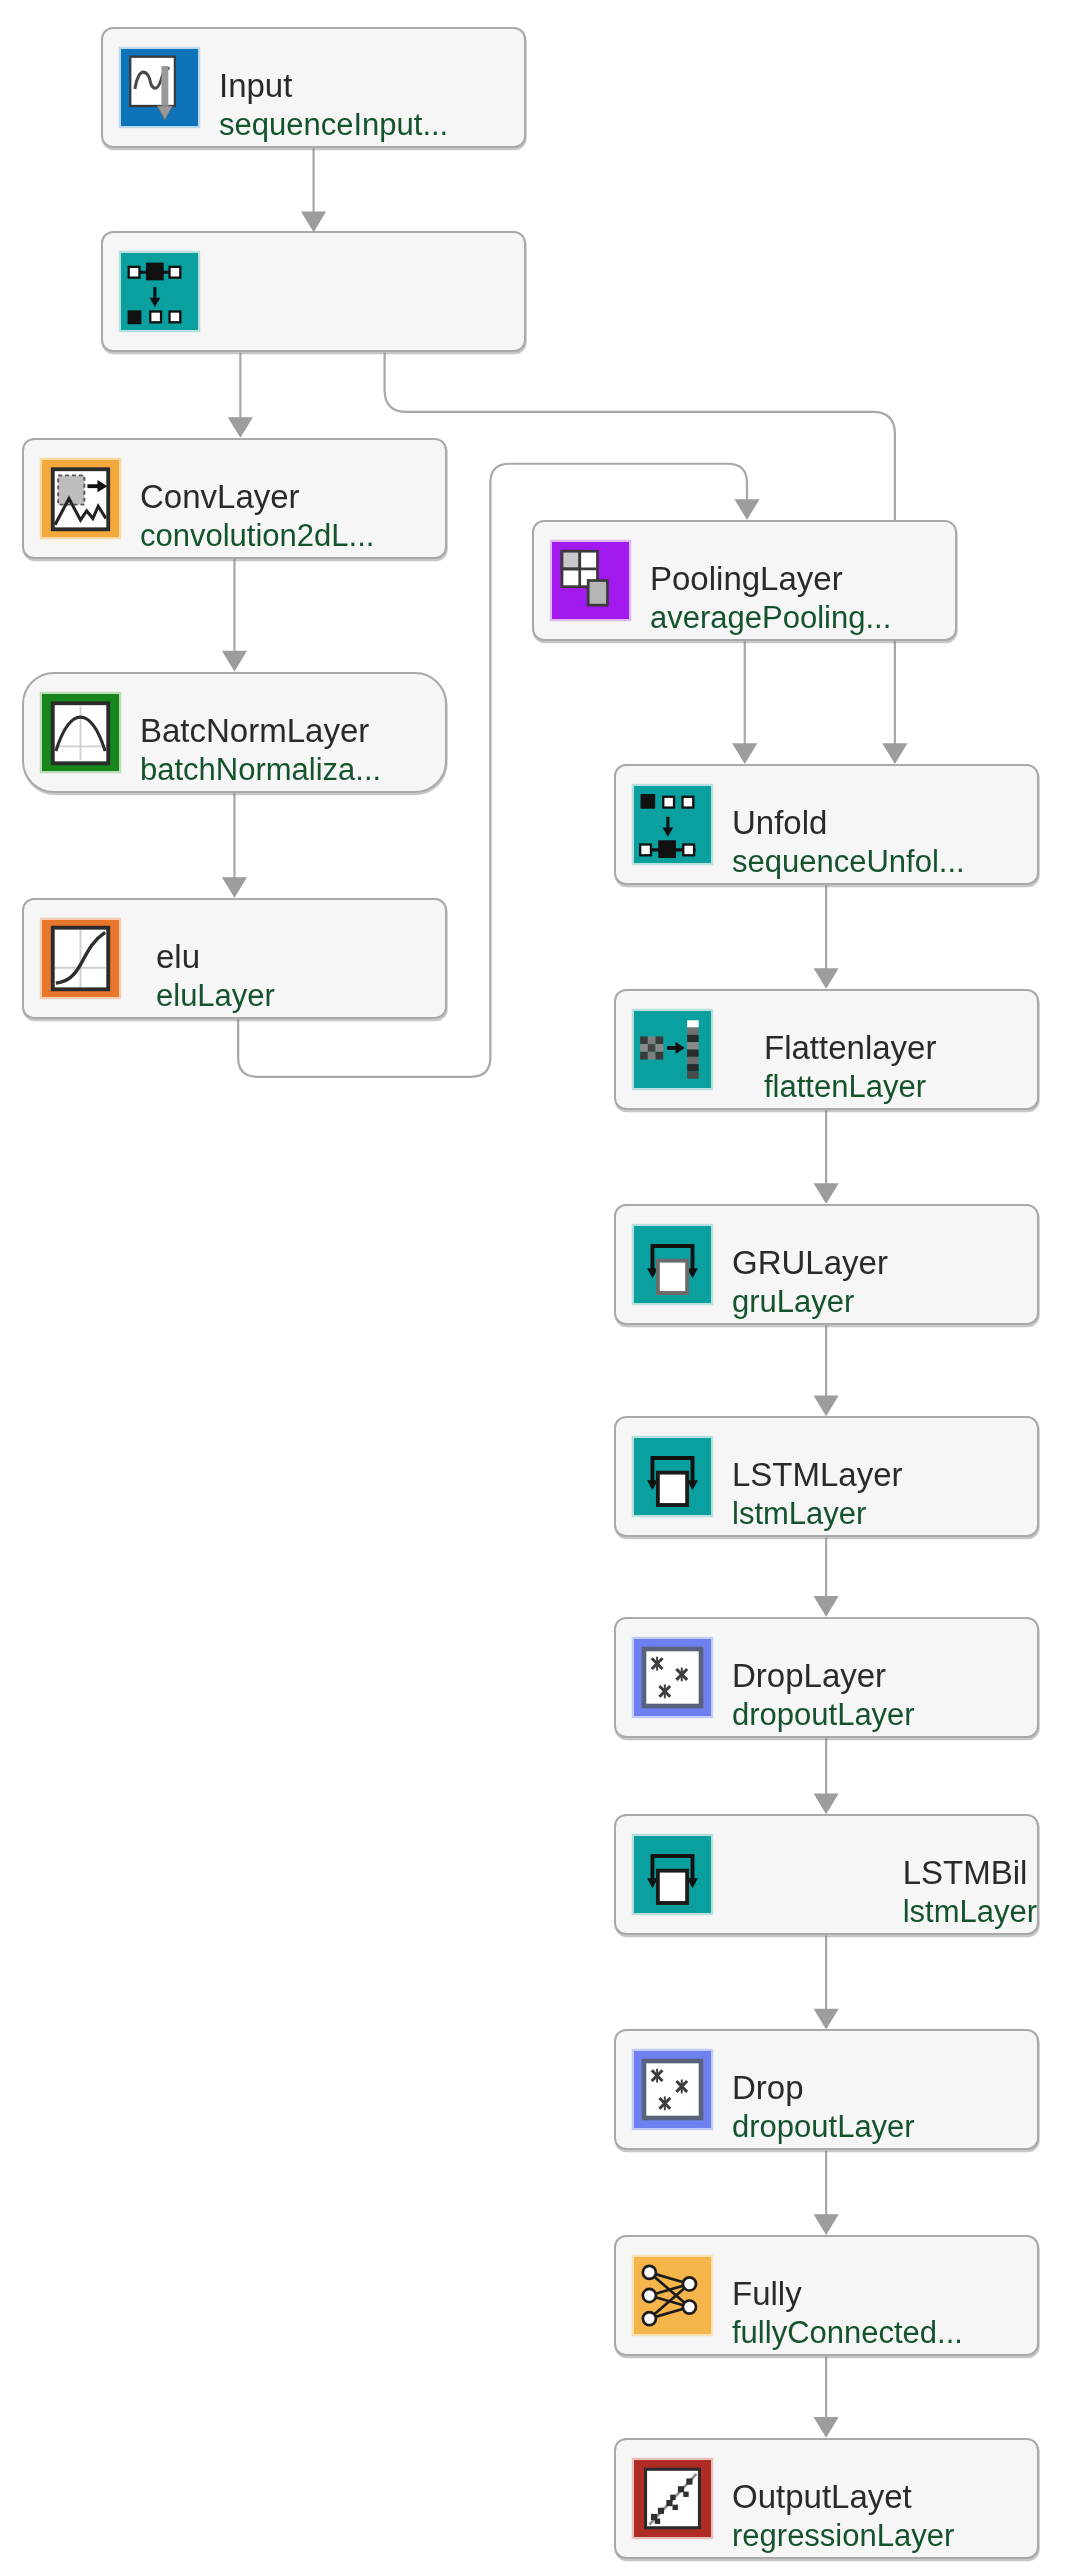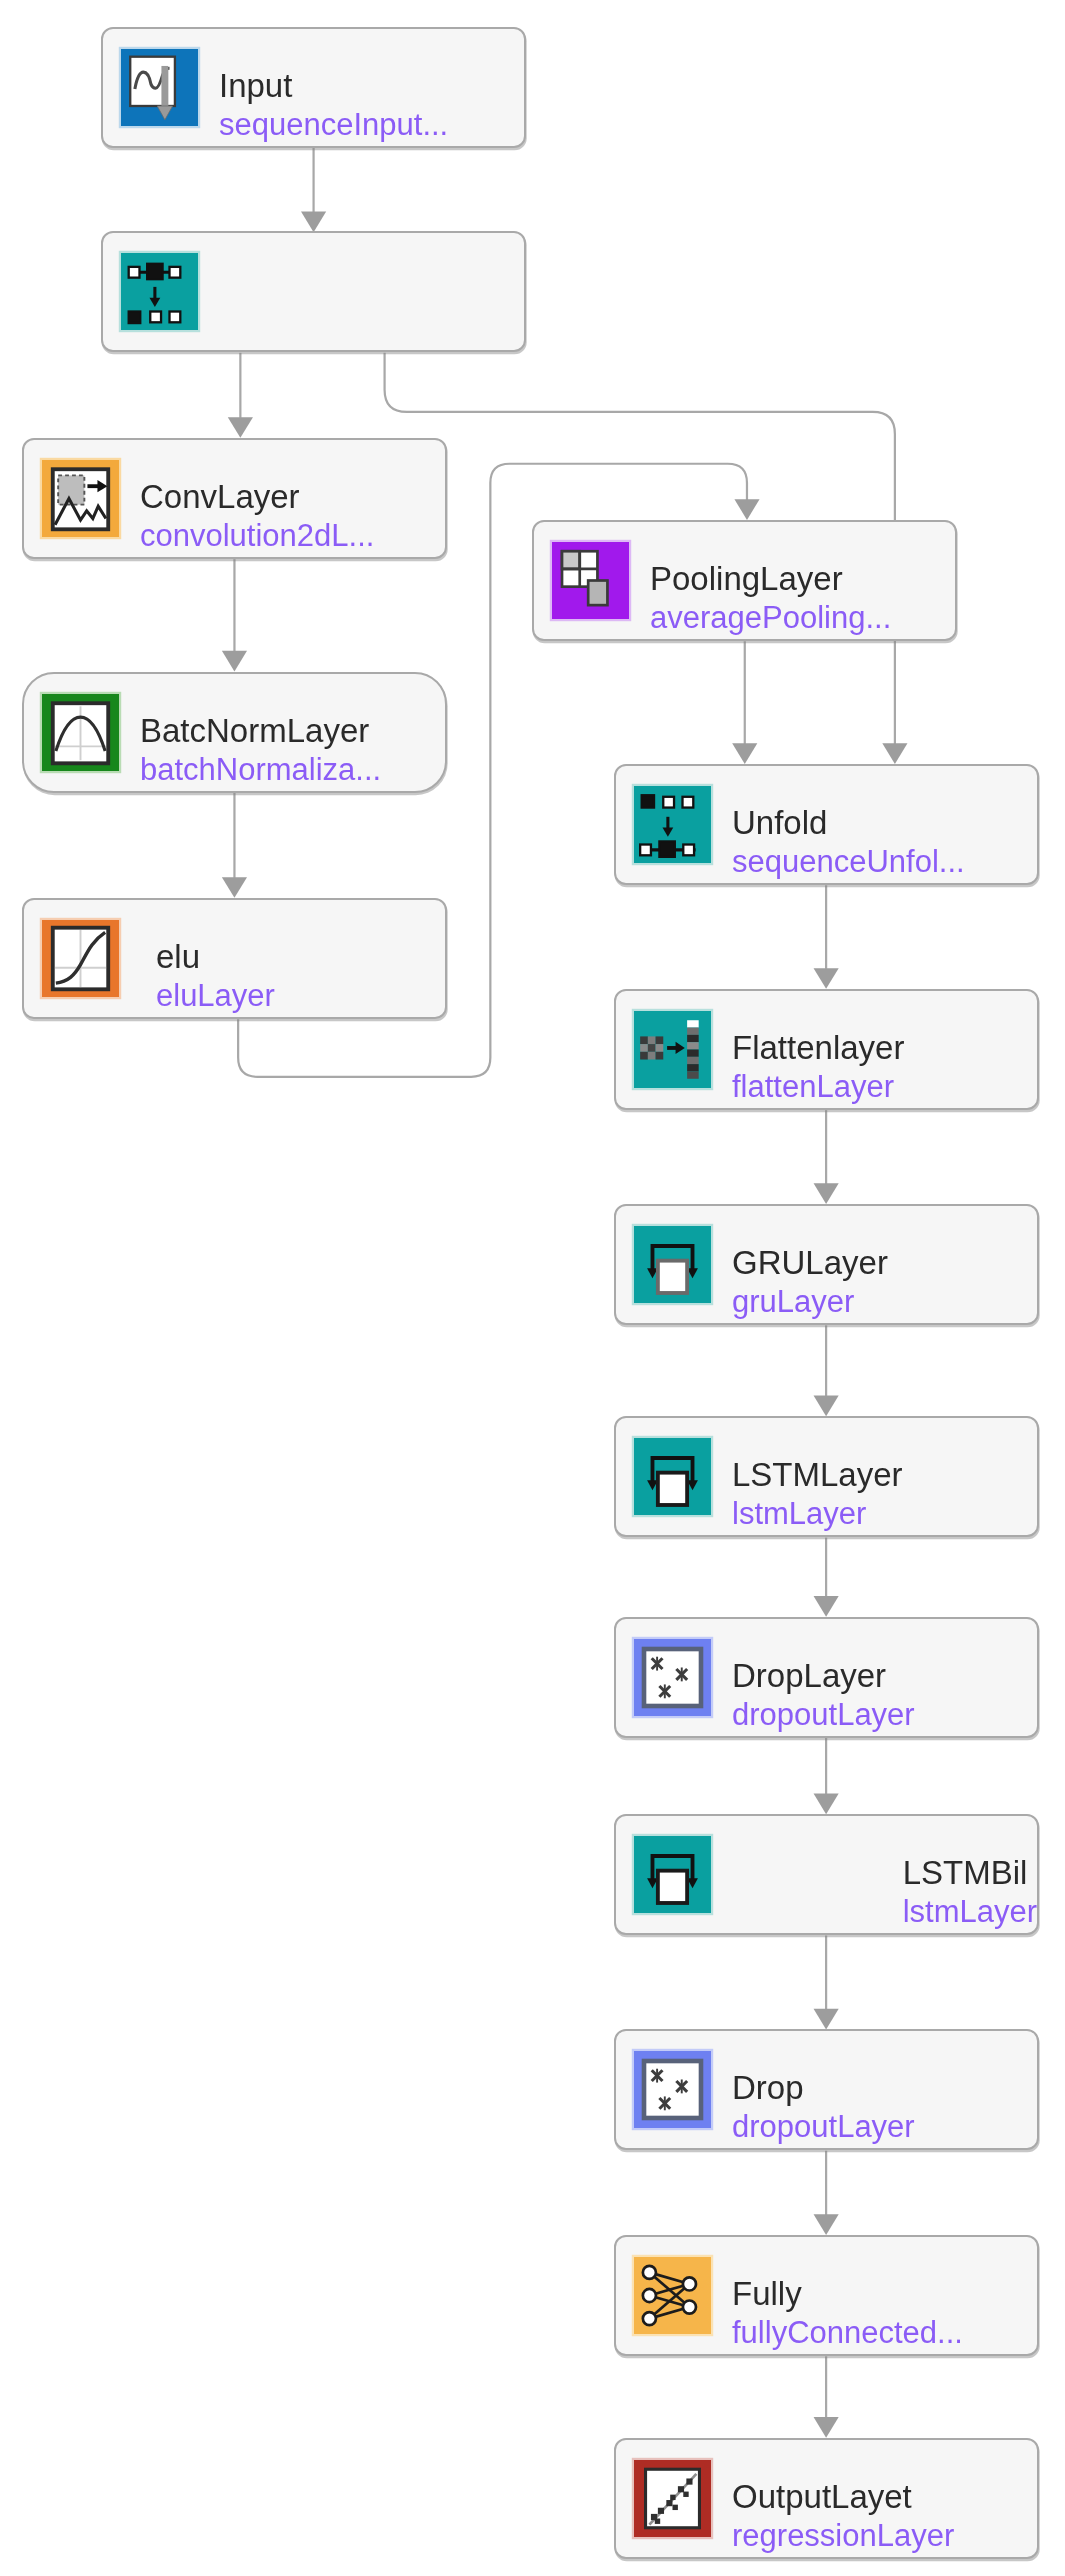--- a/index.html
+++ b/index.html
@@ -15,30 +15,30 @@
   .rim-blue  svg{box-shadow:0 0 0 2.2px #bcd8ec;}
   .rim-purple svg{box-shadow:0 0 0 2.2px #ddb8f5;}
   .rim-amber svg{box-shadow:0 0 0 2.2px #fbe2b3;}
   .rim-conv  svg{box-shadow:0 0 0 2.2px #fad9a1;}
   .rim-green svg{box-shadow:0 0 0 2.2px #b9dcb4;}
   .rim-orange svg{box-shadow:0 0 0 2.2px #f6cdb0;}
   .rim-drop  svg{box-shadow:0 0 0 2.2px #c3cbf8;}
   .rim-red   svg{box-shadow:0 0 0 2.2px #e7c0bc;}
   .labels{margin-left:21px;min-width:0;margin-top:32px;}
   .title{font-size:33px;line-height:41px;color:#2a2a2a;white-space:nowrap;}
-  .sub{font-size:31px;line-height:37px;color:#8b5cf6;white-space:nowrap;}
+  .sub{font-size:31px;line-height:37px;color:#14532d;white-space:nowrap;}
   
   .n-input    {left:101px;top:27px;}
   .n-fold     {left:101px;top:231px;}
   .n-conv     {left:22px; top:438px;}
   .n-batchnorm{left:22px; top:672px;border-radius:32px;}
   .n-elu      {left:22px; top:898px;gap:16px;}
   .n-pool     {left:532px;top:520px;}
   .n-unfold   {left:614px;top:764px;}
-  .n-flatten  {left:614px;top:989px;}
+  .n-flatten  {left:614px;top:989px;gap:32px;}
   .n-gru      {left:614px;top:1204px;}
   .n-lstm     {left:614px;top:1416px;}
   .n-droplayer{left:614px;top:1617px;}
   .n-lstmbil  {left:614px;top:1814px;justify-content:space-between;}
   .n-drop     {left:614px;top:2029px;}
   .n-fully    {left:614px;top:2235px;}
   .n-output   {left:614px;top:2438px;}
 </style>
 </head>
 <body>

